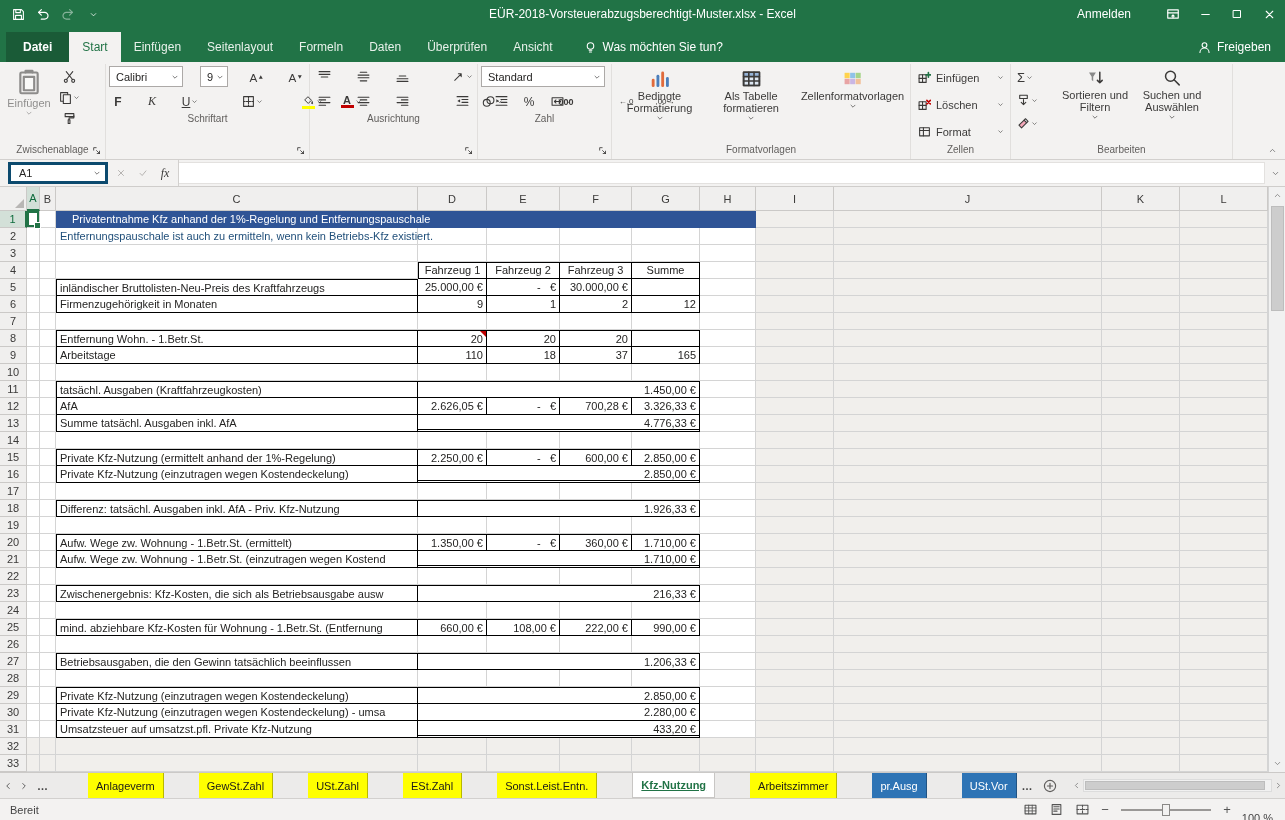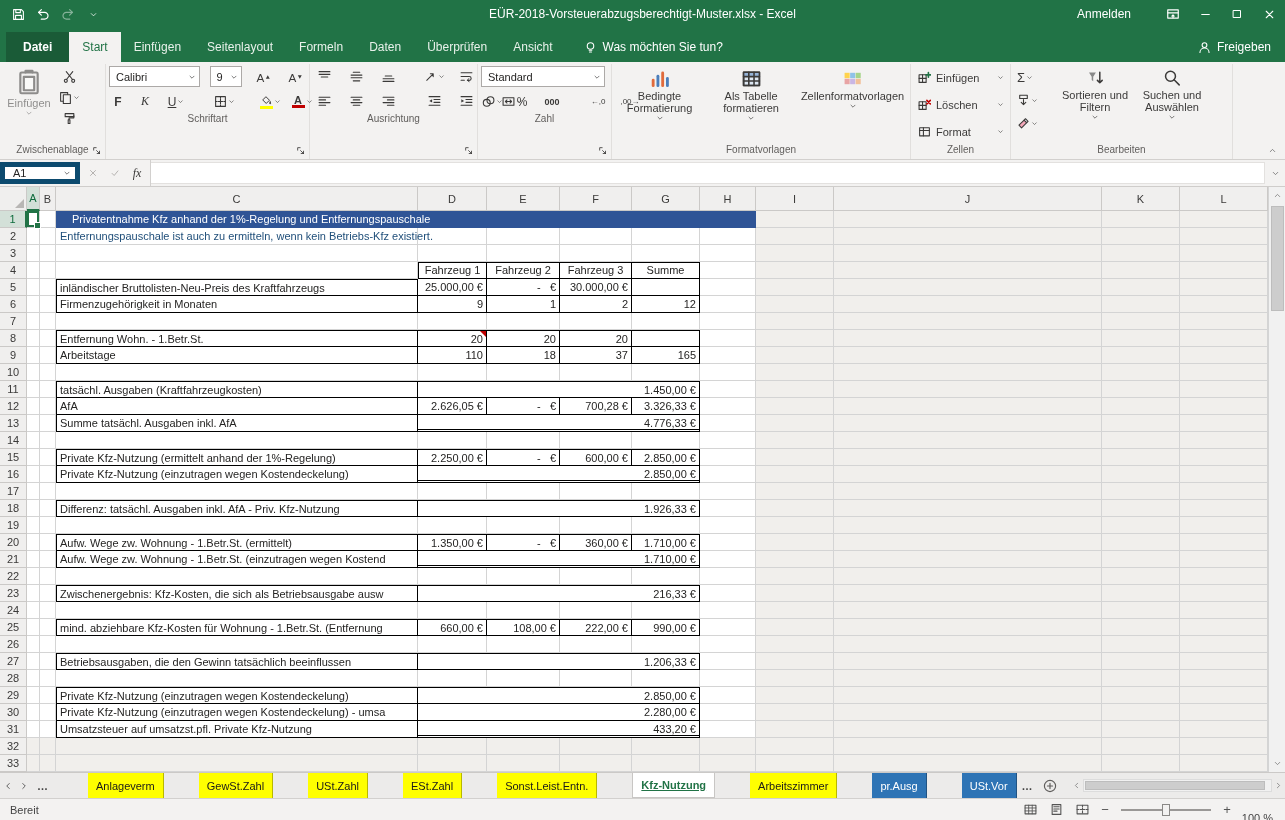--- a/index.html
+++ b/index.html
@@ -36,38 +36,38 @@
 .bigbtn .icn{margin-bottom:2px;}
 .bigbtn.dim{opacity:.55;}
 .bl1{font-size:11px;}
 .bl2{font-size:11px;line-height:12px;width:100%;}
 .minicol{display:flex;flex-direction:column;margin-left:3px;}
 .mbtn{height:21px;min-width:22px;display:flex;align-items:center;justify-content:center;gap:1px;cursor:pointer;color:#3b3a39;font-size:12px;}
 .mbtn.b{font-weight:bold;}
 .mbtn.i{font-style:italic;font-family:"Liberation Serif",serif;}
 .mbtn.u span:first-child{text-decoration:underline;}
 .rg-rows{display:flex;flex-direction:column;gap:4px;}
-.rrow{display:flex;align-items:center;gap:10px;}
+.rrow{display:flex;align-items:center;gap:17px;}
 .combo{display:flex;align-items:center;background:#fff;border:1px solid #aca9a7;height:21px;font-size:11px;padding:0 3px 0 6px;cursor:pointer;}
 .combo .cv{flex:1;white-space:nowrap;overflow:hidden;}
 .vsep{width:1px;height:16px;background:#d2d0ce;margin:0 2px;}
 .stk{display:flex;flex-direction:column;align-items:center;}
 .bar{width:13px;height:3px;margin-top:0px;}
 .abig{font-size:11px;font-weight:bold;line-height:10px;}
 .tix{font-size:8px;white-space:nowrap;}
 .crow{display:flex;align-items:center;gap:5px;height:23px;font-size:11px;padding:0 4px;width:94px;cursor:pointer;color:#3b3a39;}
 .crow .rt{margin-left:auto;}
 .minicol2{display:flex;flex-direction:column;margin-right:4px;}
 .mbtn.wide{justify-content:flex-start;padding-left:3px;width:40px;height:23px;}
 .sum{font-size:13px;line-height:13px;}
 .rcollapse{position:absolute;right:8px;bottom:4px;cursor:pointer;}
 
 
 .fbar{height:27px;background:#f3f2f1;border-bottom:1px solid #cfcdcb;display:flex;align-items:stretch;flex:none;}
-.namebox{width:80px;background:#fff;border:5px solid #0c4a6e;margin:2px 0 2px 0;display:flex;align-items:center;padding:0 4px 0 8px;font-size:11px;cursor:pointer;}
+.namebox{width:100px;background:#fff;border:3px solid #0c4a6e;margin:2px 0 2px 8px;display:flex;align-items:center;padding:0 4px 0 8px;font-size:11px;cursor:pointer;}
 .namebox span:first-child{flex:1;}
 .fbtns{display:flex;align-items:center;padding:0 2px;border-right:1px solid #d2d0ce;}
 .fbtn{width:22px;height:20px;display:flex;align-items:center;justify-content:center;cursor:pointer;}
 .fbtn.fx{font-style:italic;font-family:"Liberation Serif",serif;font-size:12px;color:#3b3a39;}
 .finput{flex:1;background:#fff;margin:2px 0;border:1px solid #e3e1df;border-left:none;}
 .fexpand{width:20px;display:flex;align-items:center;justify-content:center;cursor:pointer;}
 
 
 .sheet{height:585px;display:flex;flex:none;position:relative;background:#f1efec;}
 #grid{width:1268px;display:grid;grid-template-columns:27px 13px 16px 362px 69px 73px 72px 68px 56px 78px 268px 78px 1fr;grid-template-rows:24px repeat(33,17px);grid-auto-rows:17px;background:#f1efec;}

